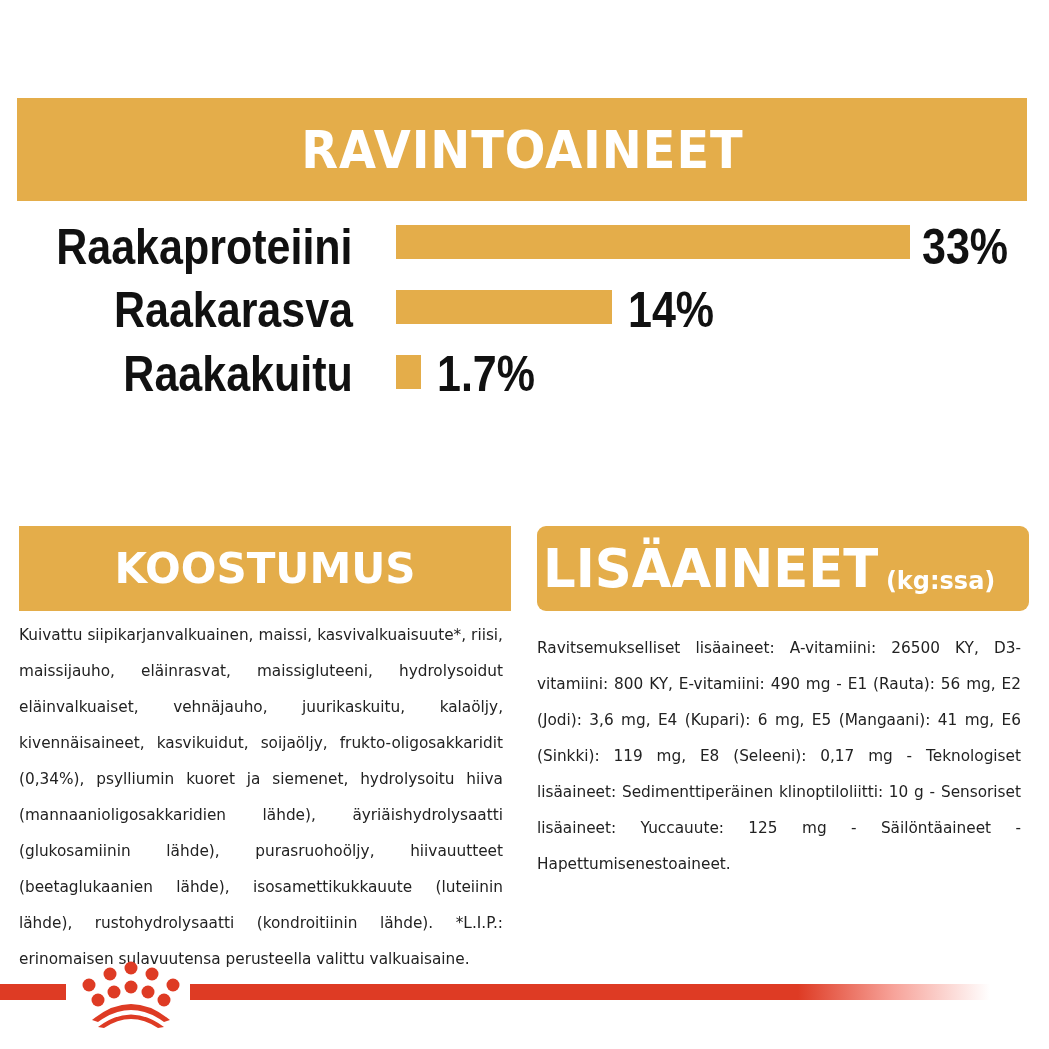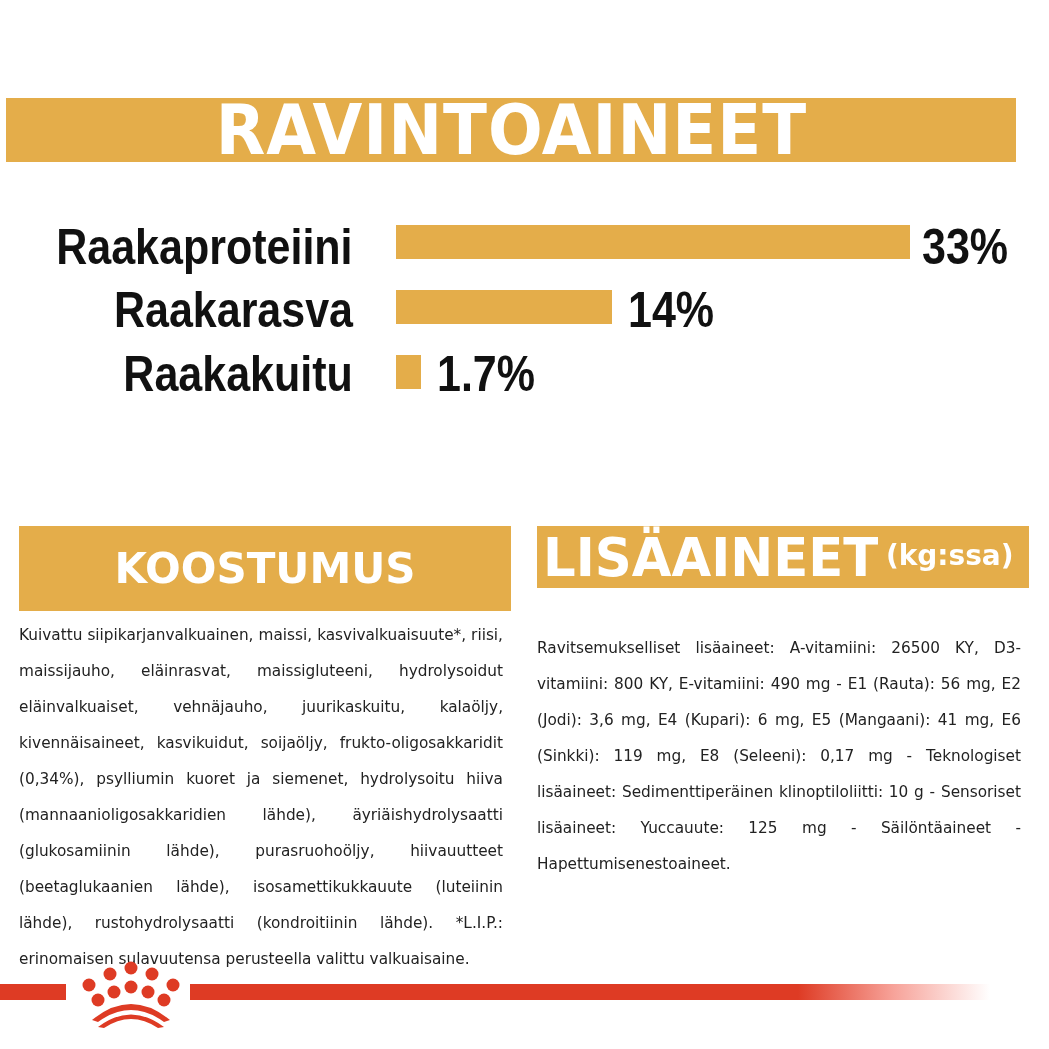--- a/index.html
+++ b/index.html
@@ -1,26 +1,26 @@
 <!DOCTYPE html>
 <html><head>
 <meta charset="utf-8">
 <style>
   html, body { margin: 0; padding: 0; background: #ffffff; }
   body { width: 1049px; height: 1049px; position: relative; overflow: hidden; font-family: "DejaVu Sans", sans-serif; color: #1a1a1a; }
   .banner { position: absolute; background: #e4ad4a; color: #ffffff; display: flex; align-items: center; justify-content: center; font-family: "DejaVu Sans", sans-serif; font-weight: bold; }
-  #top-banner { left: 6px; top: 98px; width: 1010px; height: 64px; font-size: 70px; letter-spacing: 1px; transform-origin: center; }
+  #top-banner { left: 17px; top: 98px; width: 1010px; height: 103px; font-size: 52px; letter-spacing: 1px; transform-origin: center; }
   #top-banner span { display: inline-block; transform: scaleX(0.92); }
   .row-label { position: absolute; right: 696px; font-family: "Liberation Sans", sans-serif; font-weight: bold; font-size: 50px; color: #111; white-space: nowrap; line-height: 1; transform: scaleX(0.86); transform-origin: right center; }
   .bar { position: absolute; left: 396px; height: 34px; background: #e4ad4a; }
   .pct { position: absolute; font-family: "Liberation Sans", sans-serif; font-weight: bold; font-size: 50px; color: #111; line-height: 1; white-space: nowrap; transform: scaleX(0.86); transform-origin: left center; }
   #box-left { left: 19px; top: 526px; width: 492px; height: 85px; font-size: 42px; }
-  #box-right { left: 537px; top: 526px; width: 492px; height: 62px; font-size: 54px; justify-content: flex-start; padding-left: 6px; box-sizing: border-box; }
+  #box-right { left: 537px; top: 526px; width: 492px; height: 85px; font-size: 54px; justify-content: flex-start; padding-left: 6px; box-sizing: border-box; border-radius: 9px; }
   #box-right .main { display: inline-block; transform: scaleX(0.95); transform-origin: left center; }
-  #box-right .sub { font-size: 28px; margin-left: -10px; align-self: flex-end; margin-bottom: 16px; }
+  #box-right .sub { font-size: 24px; margin-left: -10px; align-self: flex-end; margin-bottom: 16px; }
   .para { position: absolute; font-family: "DejaVu Sans", sans-serif; font-size: 15.3px; line-height: 36px; text-align: justify; color: #222; }
   #para-left { left: 19px; top: 617px; width: 484px; }
   #para-right { left: 537px; top: 630px; width: 484px; }
   #footer-stripe-left { position: absolute; left: 0; top: 984px; width: 66px; height: 16px; background: #de3b24; }
   #footer-stripe-right { position: absolute; left: 190px; top: 984px; width: 800px; height: 16px; background: linear-gradient(to right, #de3b24 0%, #de3b24 76%, #f7a39a 88%, #ffffff 100%); }
   #crown { position: absolute; left: 72px; top: 960px; width: 118px; height: 68px; }
 </style>
 </head>
 <body>
 

